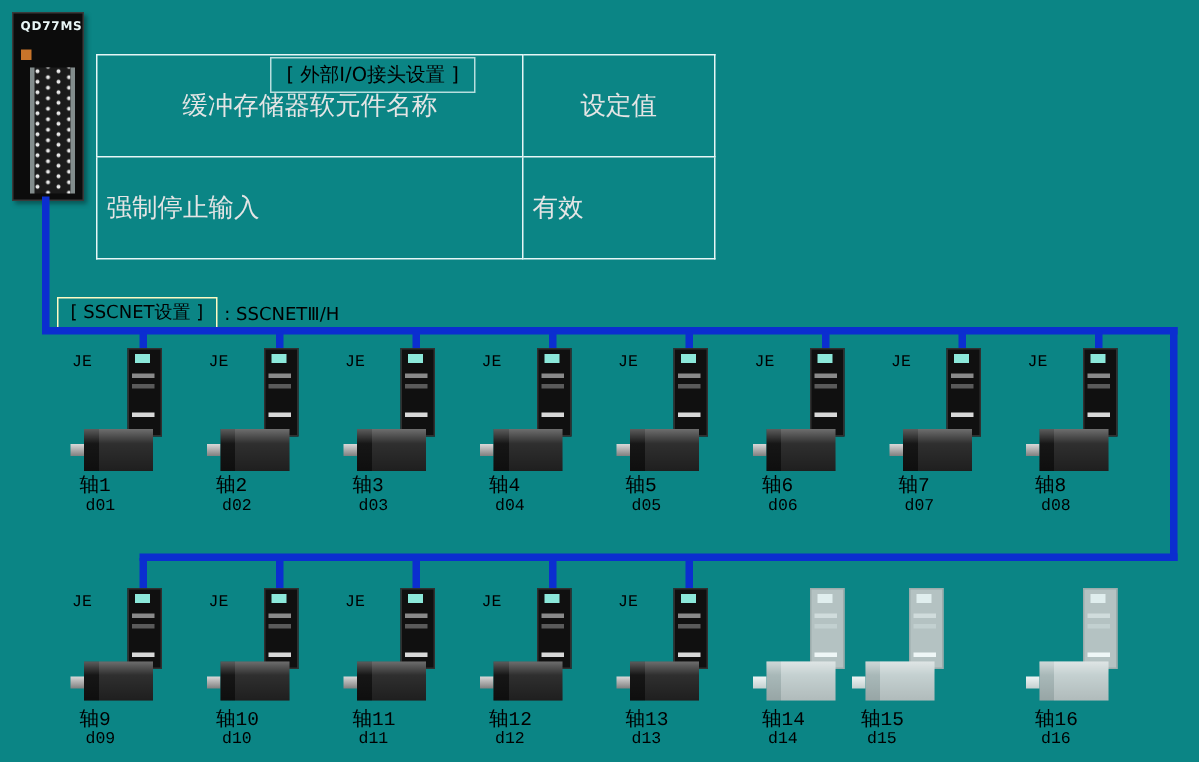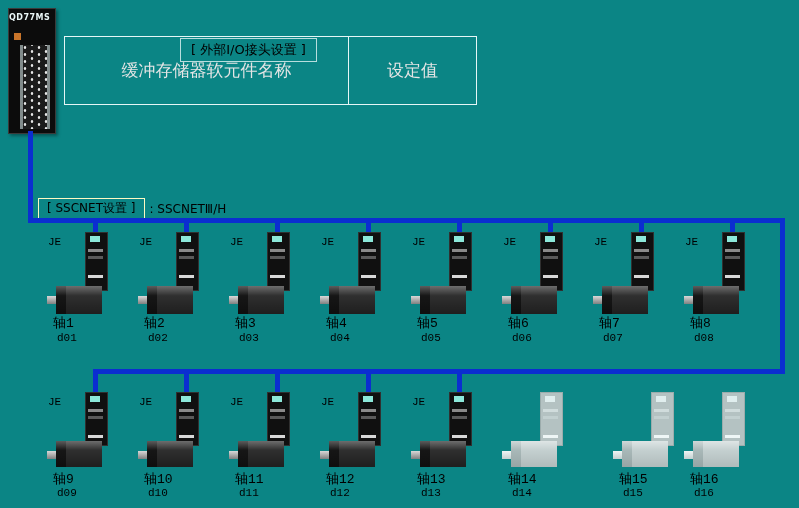--- a/index.html
+++ b/index.html
@@ -4,21 +4,21 @@
 <style>
   html,body{margin:0;padding:0;}
   body{
     width:799px;height:508px;position:relative;overflow:hidden;
     background:#0b8585;
     font-family:"DejaVu Sans","Liberation Sans",sans-serif;
   }
 
   
   #module{position:absolute;left:8px;top:8px;width:46px;height:124px;background:#0c0c0c;border:1px solid #3a3a3a;box-shadow:2px 2px 3px rgba(0,0,0,.35);}
-  #module .mlabel{display:block;text-align:left;color:#eaf6f6;font-size:8px;font-weight:bold;padding-top:4px;letter-spacing:.5px;}
+  #module .mlabel{display:block;text-align:right;color:#eaf6f6;font-size:8px;font-weight:bold;padding-top:4px;letter-spacing:.5px;}
   #module .led{position:absolute;left:5px;top:24px;width:7px;height:7px;background:#c8742a;}
   #module .connector{
     position:absolute;left:11px;top:36px;width:24px;height:84px;
     background-color:#1b1b1b;border-left:3px solid #828c8c;border-right:3px solid #828c8c;
     background-image:radial-gradient(circle,#e8e8e8 1px,transparent 1.6px),radial-gradient(circle,#e8e8e8 1px,transparent 1.6px);
     background-position:2px 3px,9px 6px;background-size:14px 7px,14px 7px;background-repeat:repeat;
   }
 
   
   #io-title{position:absolute;left:180px;top:9px;border:1px solid #b8dede;padding:2px 10px;font-size:13px;color:#000;margin-top:29px;}
@@ -78,20 +78,24 @@
       <col style="width:284px">
       <col style="width:128px">
     </colgroup>
   <thead>
     <tr>
       <th>缓冲存储器软元件名称</th>
       <th>设定值</th>
     </tr>
   </thead>
   <tbody>
+    <tr>
+      <td>强制停止输入</td>
+      <td>有效</td>
+    </tr>
   </tbody>
 </table>
 
 <div id="sscnet">
   <span class="box">[ SSCNET设置 ]</span>
   <span>: SSCNETⅢ/H</span>
 </div>
 
 <div class="cable" style="left:28px;top:131px;width:5px;height:91px"></div>
 <div class="cable" style="left:28px;top:218px;width:757px;height:5px"></div>
@@ -203,21 +207,21 @@
   <span class="axis-label">轴13</span>
   <span class="dev-label">d13</span>
 </div>
 <div class="axis-cell row2 inactive" style="left:501px;top:388px">
   <span class="je"></span>
   <div class="amp"></div>
   <div class="motor"></div>
   <span class="axis-label">轴14</span>
   <span class="dev-label">d14</span>
 </div>
-<div class="axis-cell row2 inactive" style="left:612px;top:388px">
+<div class="axis-cell row2 inactive" style="left:567px;top:388px">
   <span class="je"></span>
   <div class="amp"></div>
   <div class="motor"></div>
   <span class="axis-label">轴15</span>
   <span class="dev-label">d15</span>
 </div>
 <div class="axis-cell row2 inactive" style="left:683px;top:388px">
   <span class="je"></span>
   <div class="amp"></div>
   <div class="motor"></div>

